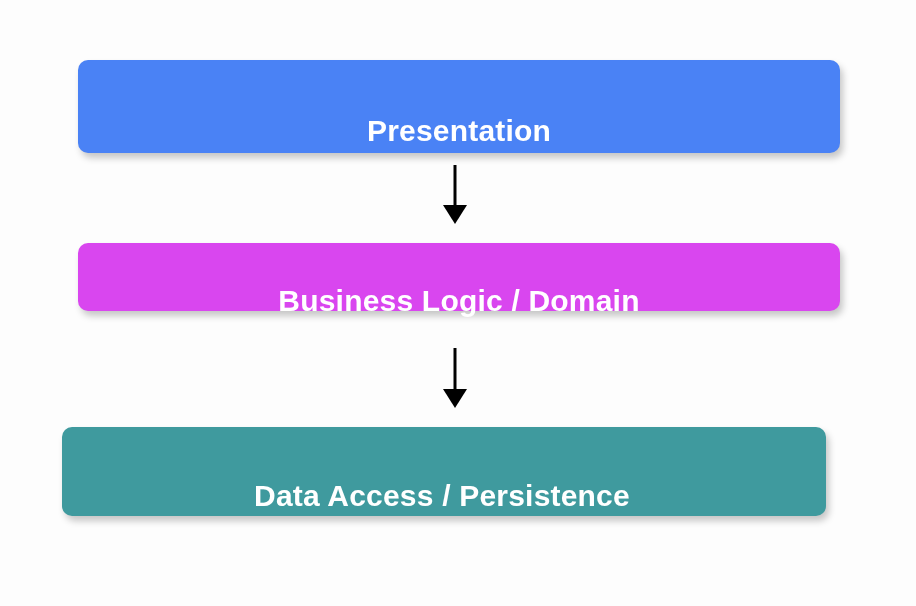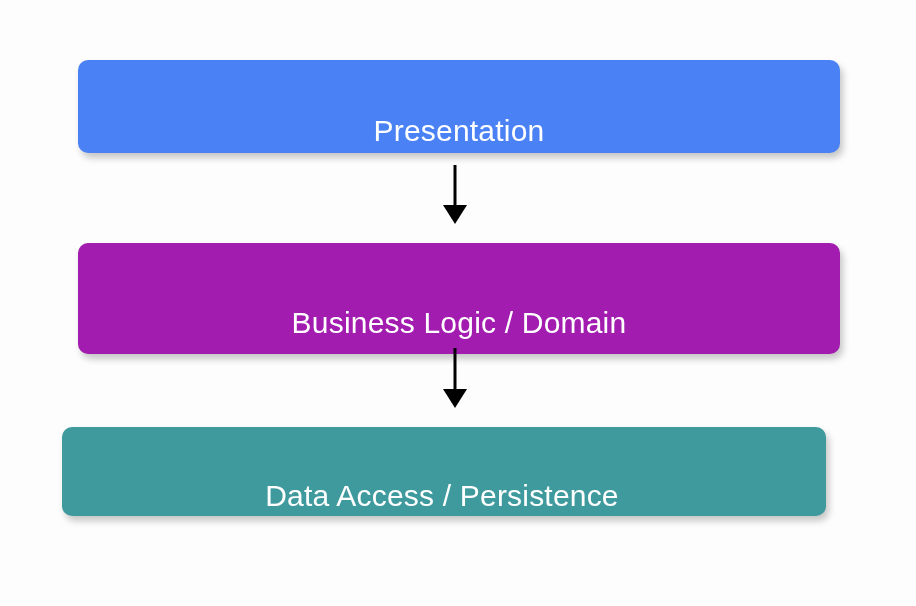--- a/index.html
+++ b/index.html
@@ -24,42 +24,42 @@
     border-radius: 10px;
     box-shadow: 3px 5px 7px rgba(0, 0, 0, 0.22);
     display: flex;
     align-items: center;
     justify-content: center;
     box-sizing: border-box;
   }
   .layer-label {
     color: #ffffff;
     font-size: 30px;
-    font-weight: 400;
+    font-weight: 700;
     letter-spacing: 0.2px;
     line-height: 1;
     white-space: nowrap;
     font-family: "Liberation Sans", sans-serif;
     margin-top: 48px;
   }
   
   #box-presentation {
     left: 78px;
     top: 60px;
     width: 762px;
     height: 93px;
     background: #4a82f5;
   }
   
   #box-business {
     left: 78px;
     top: 243px;
     width: 762px;
-    height: 111px;
-    background: #a21caf;
+    height: 68px;
+    background: #d946ef;
     align-items: center;
   }
   
   #box-data {
     left: 62px;
     top: 427px;
     width: 764px;
     height: 89px;
     background: #3f9a9e;
   }

